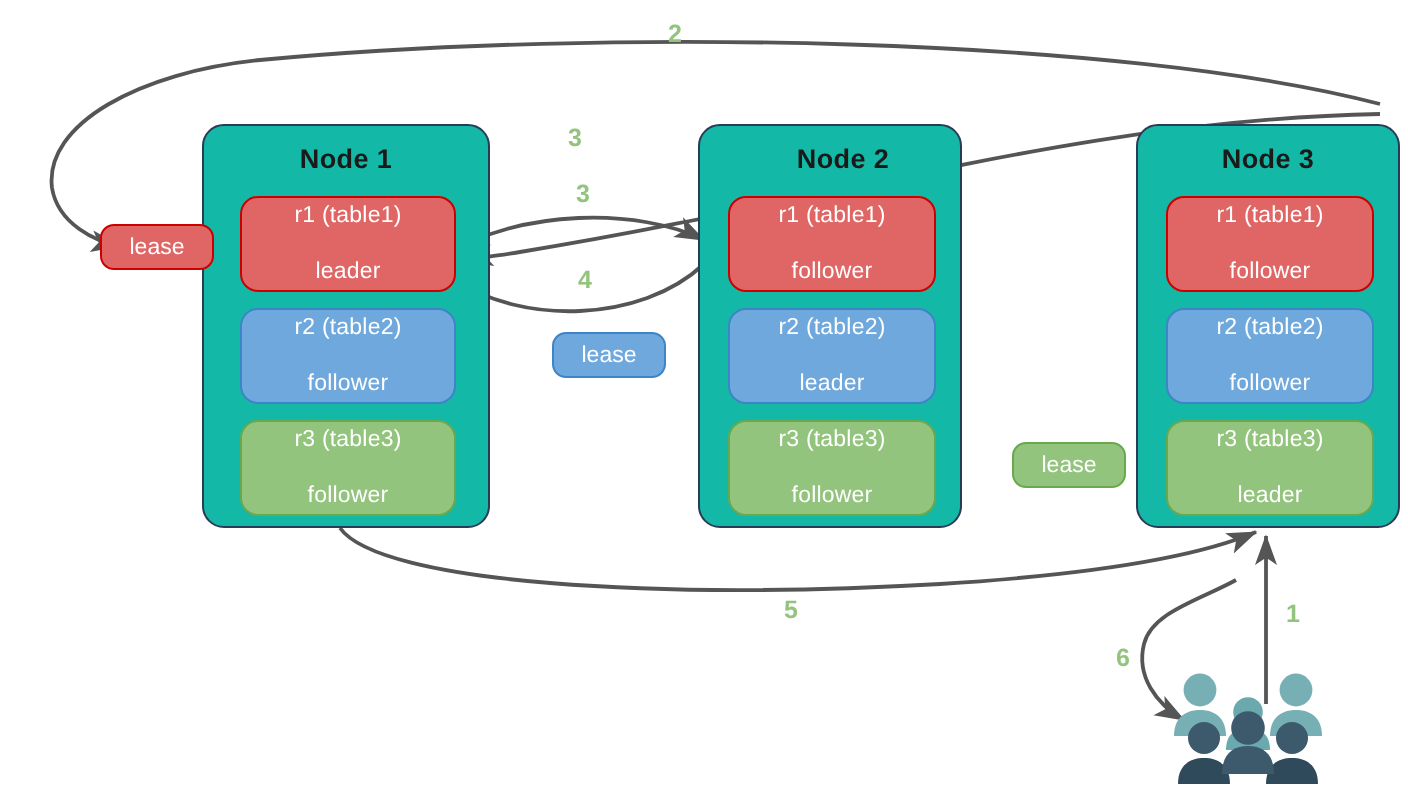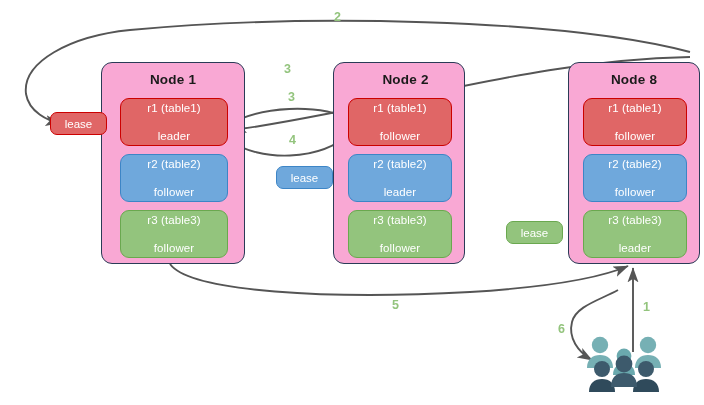--- a/index.html
+++ b/index.html
@@ -20,21 +20,21 @@
   #edges {
     position: absolute;
     left: 0;
     top: 0;
     width: 704px;
     height: 405px;
   }
   .node {
     position: absolute;
     box-sizing: border-box;
-    background: #f9a8d4;
+    background: #14b8a6;
     border: 1.6px solid #2a3b57;
     border-radius: 11px;
     z-index: 3;
   }
   .node-title {
     text-align: center;
     font-size: 13.5px;
     font-weight: bold;
     color: #1a1a1a;
     margin-top: 9px;
@@ -115,38 +115,38 @@
     <div class="replica" style="left:18px; top:91px; width:108px; height:48px; background:#6fa8dc; border:1.5px solid #3d85c6;">
       <span>r2 (table2)</span>
       <span>follower</span>
     </div>
     <div class="replica" style="left:18px; top:147px; width:108px; height:48px; background:#93c47d; border:1.5px solid #6aa84f;">
       <span>r3 (table3)</span>
       <span>follower</span>
     </div>
   </div>
 
-  <div class="node" style="left:333px; top:62px; width:132px; height:202px;padding-left:13px;">
+  <div class="node" style="left:349px; top:62px; width:132px; height:202px;padding-left:13px;">
     <div class="node-title">Node 2</div>
     <div class="replica" style="left:14px; top:35px; width:104px; height:48px; background:#e06666; border:1.5px solid #cc0000;">
       <span>r1 (table1)</span>
       <span>follower</span>
     </div>
     <div class="replica" style="left:14px; top:91px; width:104px; height:48px; background:#6fa8dc; border:1.5px solid #3d85c6;">
       <span>r2 (table2)</span>
       <span>leader</span>
     </div>
     <div class="replica" style="left:14px; top:147px; width:104px; height:48px; background:#93c47d; border:1.5px solid #6aa84f;">
       <span>r3 (table3)</span>
       <span>follower</span>
     </div>
   </div>
 
   <div class="node" style="left:568px; top:62px; width:132px; height:202px;">
-    <div class="node-title">Node 8</div>
+    <div class="node-title">Node 3</div>
     <div class="replica" style="left:14px; top:35px; width:104px; height:48px; background:#e06666; border:1.5px solid #cc0000;">
       <span>r1 (table1)</span>
       <span>follower</span>
     </div>
     <div class="replica" style="left:14px; top:91px; width:104px; height:48px; background:#6fa8dc; border:1.5px solid #3d85c6;">
       <span>r2 (table2)</span>
       <span>follower</span>
     </div>
     <div class="replica" style="left:14px; top:147px; width:104px; height:48px; background:#93c47d; border:1.5px solid #6aa84f;">
       <span>r3 (table3)</span>

